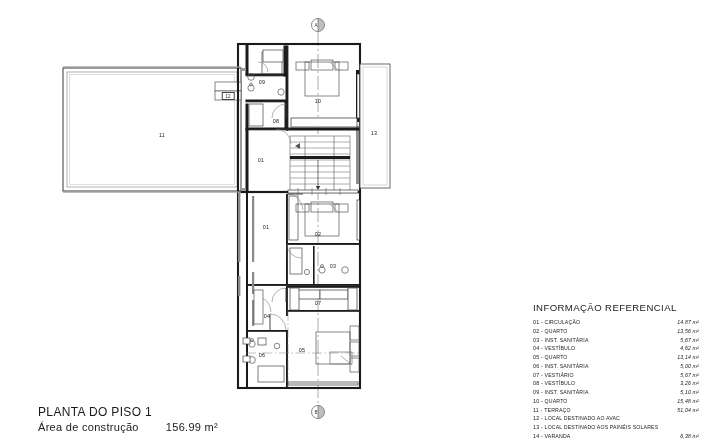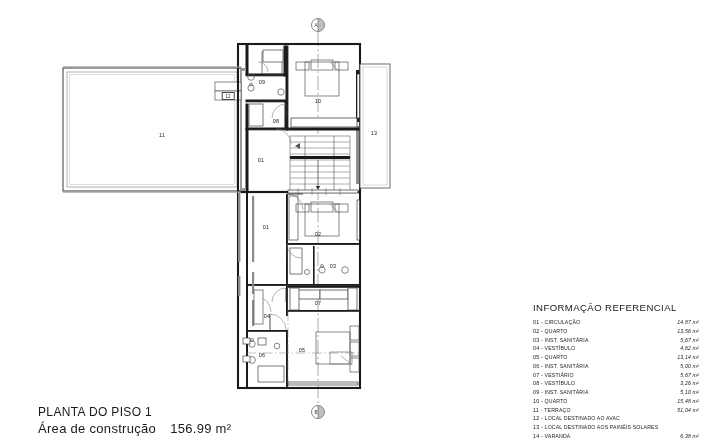--- a/index.html
+++ b/index.html
@@ -33,26 +33,26 @@
     top: 404px;
     line-height: 1.35;
   }
   .titleblock .tb-line1 {
     font-size: 12px;
     letter-spacing: 0.35px;
     color: #1a1a1a;
     white-space: nowrap;
   }
   .titleblock .tb-line2 {
-    font-size: 13px;
+    font-size: 11px;
     letter-spacing: 0.3px;
     color: #1a1a1a;
     white-space: nowrap;
     display: flex;
-    gap: 14px;
+    gap: 27px;
   }
   
   .legend {
     position: absolute;
     left: 533px;
     top: 302px;
     width: 166px;
   }
   .legend-title {
     font-size: 9.6px;

